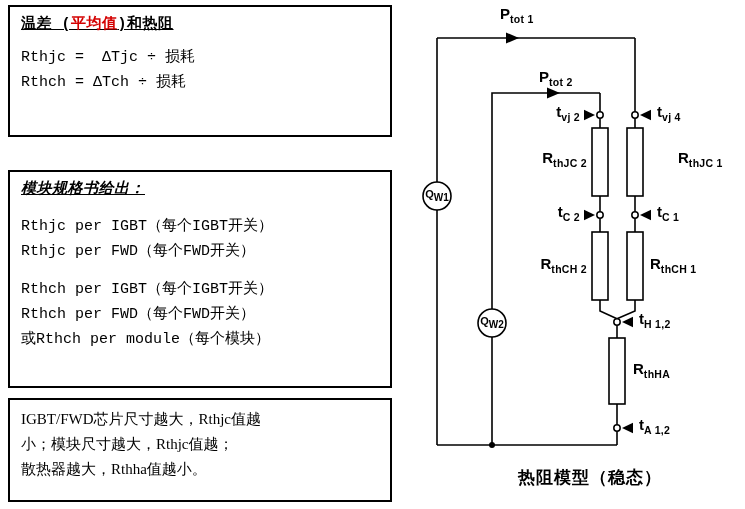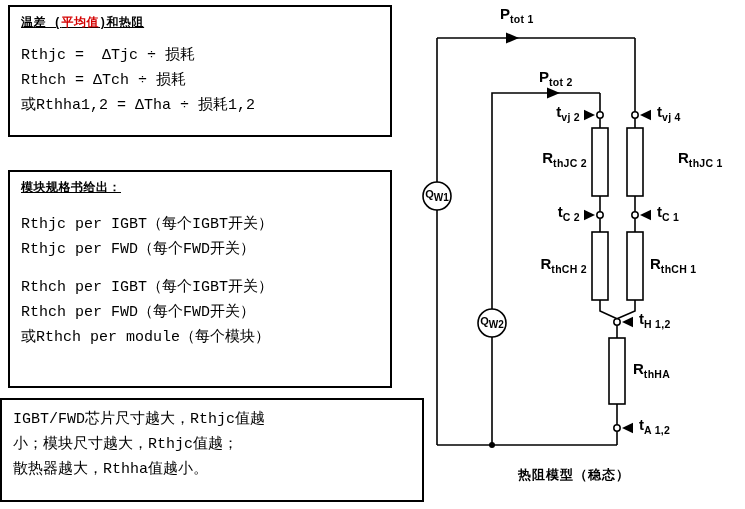--- a/index.html
+++ b/index.html
@@ -3,64 +3,63 @@
 <meta charset="utf-8">
 <style>
   html,body{margin:0;padding:0;background:#ffffff;}
   .screen{position:relative;width:745px;height:509px;background:#ffffff;overflow:hidden;
           font-family:"Liberation Sans", sans-serif;color:#000;}
 
   
   .tbox{position:absolute;border:2px solid #000;background:#fff;box-sizing:border-box;
         padding:7px 11px;font-family:"Liberation Mono","DejaVu Sans Mono",monospace;
         font-size:15px;color:#000;}
-  .btitle{font-weight:bold;font-size:12px;text-decoration:underline;margin-bottom:12px;
+  .btitle{font-weight:bold;font-size:15px;text-decoration:underline;margin-bottom:12px;
           letter-spacing:0.5px;}
   .red{color:#d40000;}
   .tline{white-space:pre;line-height:25px;}
   .spacer{height:13px;}
 
   
   .diagram{position:absolute;left:400px;top:0;width:345px;height:417px;}
   .diagram svg{position:absolute;left:0;top:0;}
   .dlbl{position:absolute;font-weight:bold;font-size:15px;line-height:15px;white-space:nowrap;}
   .dlbl .s{font-size:10.5px;vertical-align:-4px;letter-spacing:0.3px;}
   .qlbl{position:absolute;transform:translate(-50%,-52%);font-weight:bold;font-size:11px;
         line-height:11px;white-space:nowrap;}
   .qlbl .s{font-size:10px;vertical-align:-3px;}
-  .caption{position:absolute;font-weight:bold;font-size:13px;letter-spacing:1px;
+  .caption{position:absolute;font-weight:bold;font-size:17px;letter-spacing:1px;
            font-family:"Liberation Sans",sans-serif;}
 </style>
 </head>
 <body>
 
 <div class="screen">
 
   <div>
 
     <div class="tbox" style="left:8px;top:5px;width:384px;height:132px;">
       <div class="btitle">
         <span>温差 (</span><span class="red">平均值</span><span>)和热阻</span>
       </div>
       <div class="tline">Rthjc =  ΔTjc ÷ 损耗</div>
       <div class="tline">Rthch = ΔTch ÷ 损耗</div>
-      <div class="tline">或Rthha1,2 = ΔTha ÷ 损耗1,2</div>
     </div>
 
     <div class="tbox" style="left:8px;top:170px;width:384px;height:218px;">
-      <div class="btitle" style="margin-bottom:16px;">模块规格书给出：</div>
+      <div class="btitle" style="margin-bottom:16px;font-style:italic;">模块规格书给出：</div>
       <div class="tline">Rthjc per IGBT（每个IGBT开关）</div>
       <div class="tline">Rthjc per FWD（每个FWD开关）</div>
       <div class="spacer"></div>
       <div class="tline">Rthch per IGBT（每个IGBT开关）</div>
       <div class="tline">Rthch per FWD（每个FWD开关）</div>
       <div class="tline">或Rthch per module（每个模块）</div>
     </div>
 
-    <div class="tbox" style="left:0;top:398px;width:424px;height:104px;">
+    <div class="tbox" style="left:8px;top:398px;width:384px;height:104px;font-family:Liberation Serif, serif;">
       <div class="tline">IGBT/FWD芯片尺寸越大，Rthjc值越</div>
       <div class="tline">小；模块尺寸越大，Rthjc值越；</div>
       <div class="tline">散热器越大，Rthha值越小。</div>
     </div>
   </div>
 
   <div class="diagram">
 
     <svg width="345" height="509" viewBox="0 0 345 509">
 

